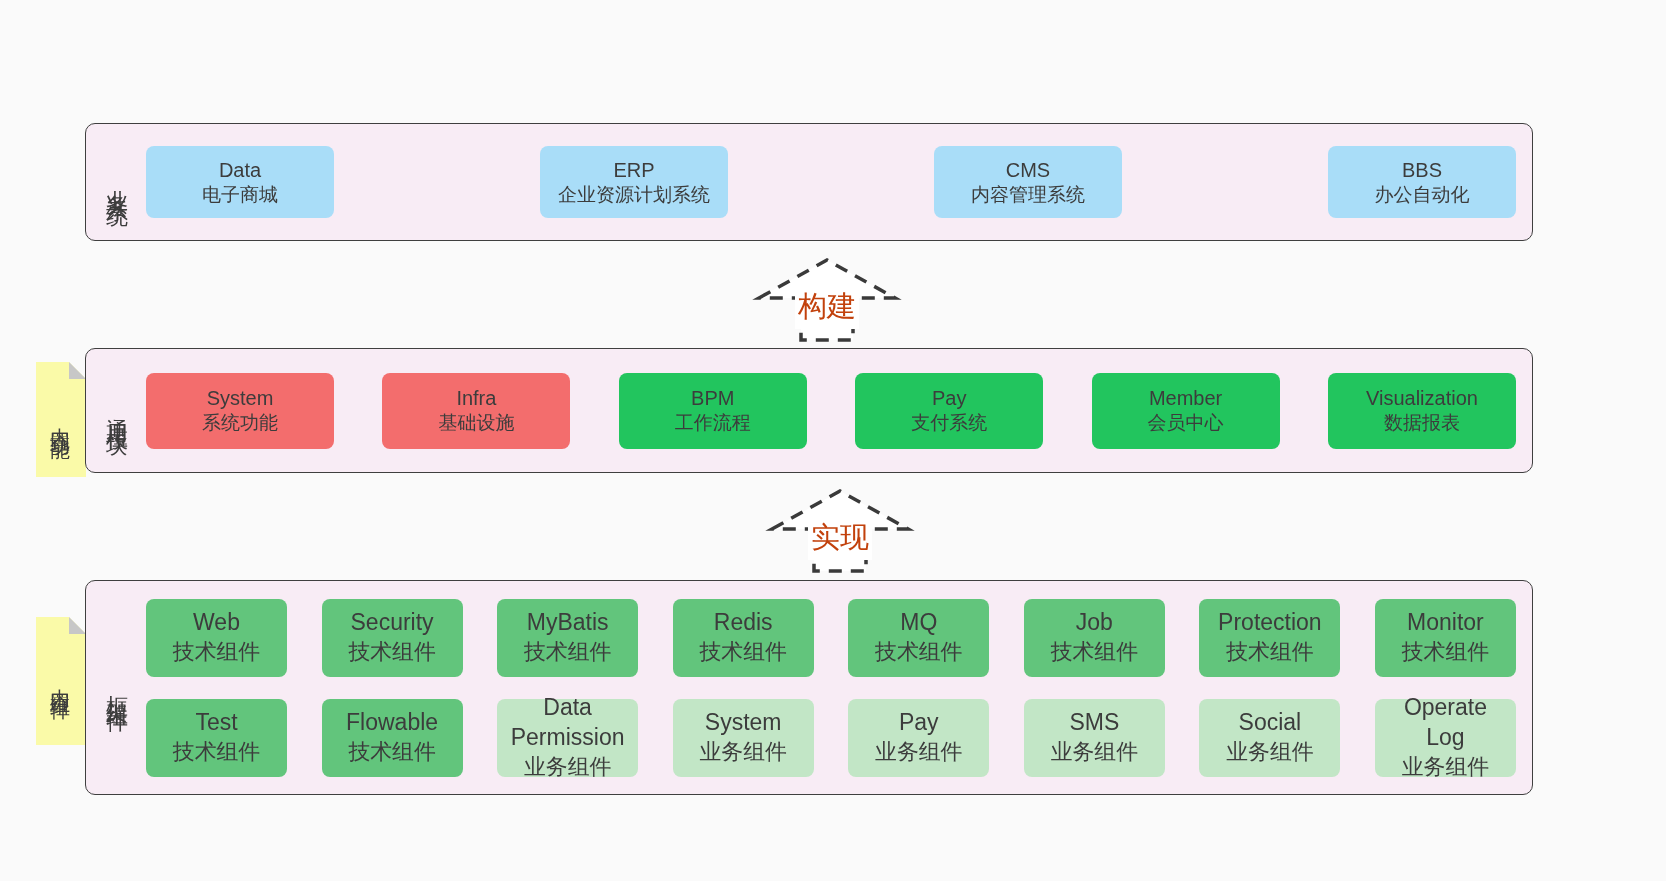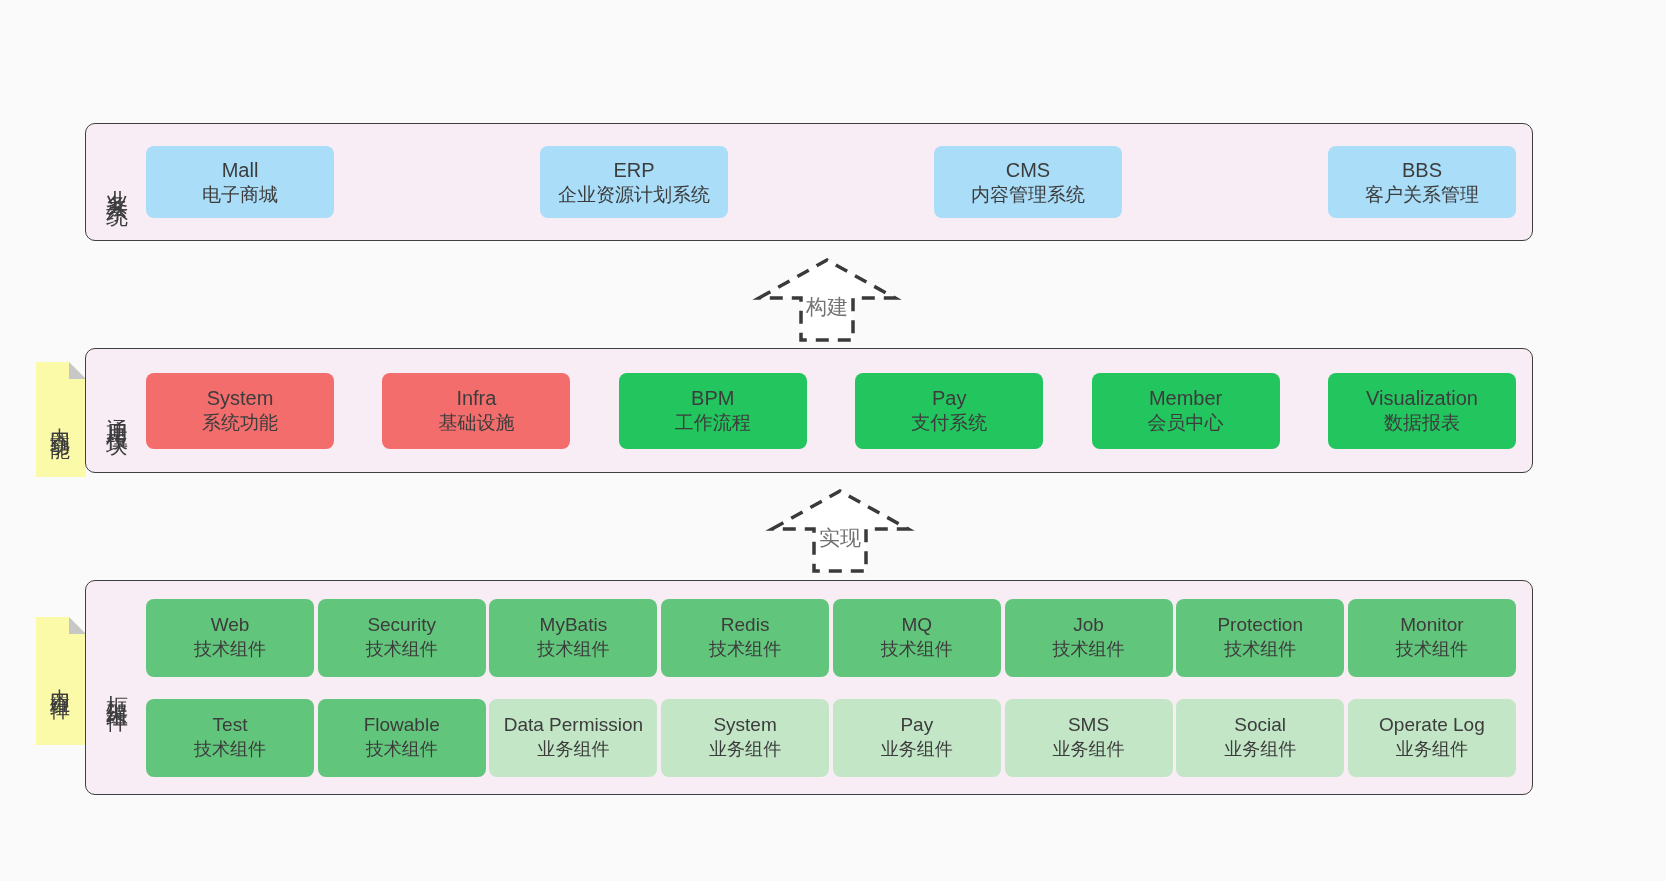--- a/index.html
+++ b/index.html
@@ -60,21 +60,21 @@
     justify-content:center;
     align-items:center;
     text-align:center;
     color:#3c3c3c;
     line-height:1.3;
     box-sizing:border-box;
     padding:4px 8px;
   }
   .band-business .box{width:188px;height:72px;font-size:20px;}
   .band-modules  .box{width:188px;height:76px;font-size:20px;}
-  .band-components .box{width:168px;height:78px;font-size:19px;}
+  .band-components .box{width:141px;height:78px;font-size:23px;}
   .box .zh{font-size:0.95em;}
   .c-blue{background:#a9ddf8;}
   .c-red{background:#f36d6d;}
   .c-pink{background:#22c55e;text-align:center;}
   .c-green{background:#62c57c;}
   .c-green-light{background:#c2e6c6;}
   
   .note{
     position:absolute;
     left:36px;width:50px;
@@ -111,22 +111,22 @@
     position:absolute;
     width:160px;height:90px;
     z-index:1;
   }
   .arrow-build{left:747px;top:254px;}
   .arrow-implement{left:760px;top:485px;}
   .arrow-label{
     position:absolute;
     transform:translate(-50%,-50%);
     background:#ffffff;
-    color:#737373;
-    font-size:21px;
+    color:#c2410c;
+    font-size:29px;
     padding:2px 3px;
     z-index:3;
     white-space:nowrap;
   }
   .arrow-label-build{left:827px;top:307px;}
   .arrow-label-implement{left:840px;top:538px;}
 </style>
 </head>
 <body>
 
@@ -137,34 +137,34 @@
   </div>
   <div class="note note-components">
     <div class="v-label">内置组件</div>
   </div>
 
   <div class="band band-business">
     <div class="v-label">业务系统</div>
     <div class="boxes-area">
       <div class="row">
         <div class="box c-blue">
-          <span>Mall</span>
+          <span>Data</span>
           <span class="zh">电子商城</span>
         </div>
         <div class="box c-blue">
           <span>ERP</span>
           <span class="zh">企业资源计划系统</span>
         </div>
         <div class="box c-blue">
           <span>CMS</span>
           <span class="zh">内容管理系统</span>
         </div>
         <div class="box c-blue">
           <span>BBS</span>
-          <span class="zh">客户关系管理</span>
+          <span class="zh">办公自动化</span>
         </div>
       </div>
     </div>
   </div>
 
   <svg class="arrow arrow-build" viewBox="0 0 160 90">
     <path d="M 12 44 L 80 6 L 148 44 L 106 44 L 106 86 L 54 86 L 54 44 Z" fill="#ffffff" stroke="#3a3a3a" stroke-width="3.5" stroke-dasharray="13 9"></path>
   </svg>
   <div class="arrow-label arrow-label-build">构建</div>
 

